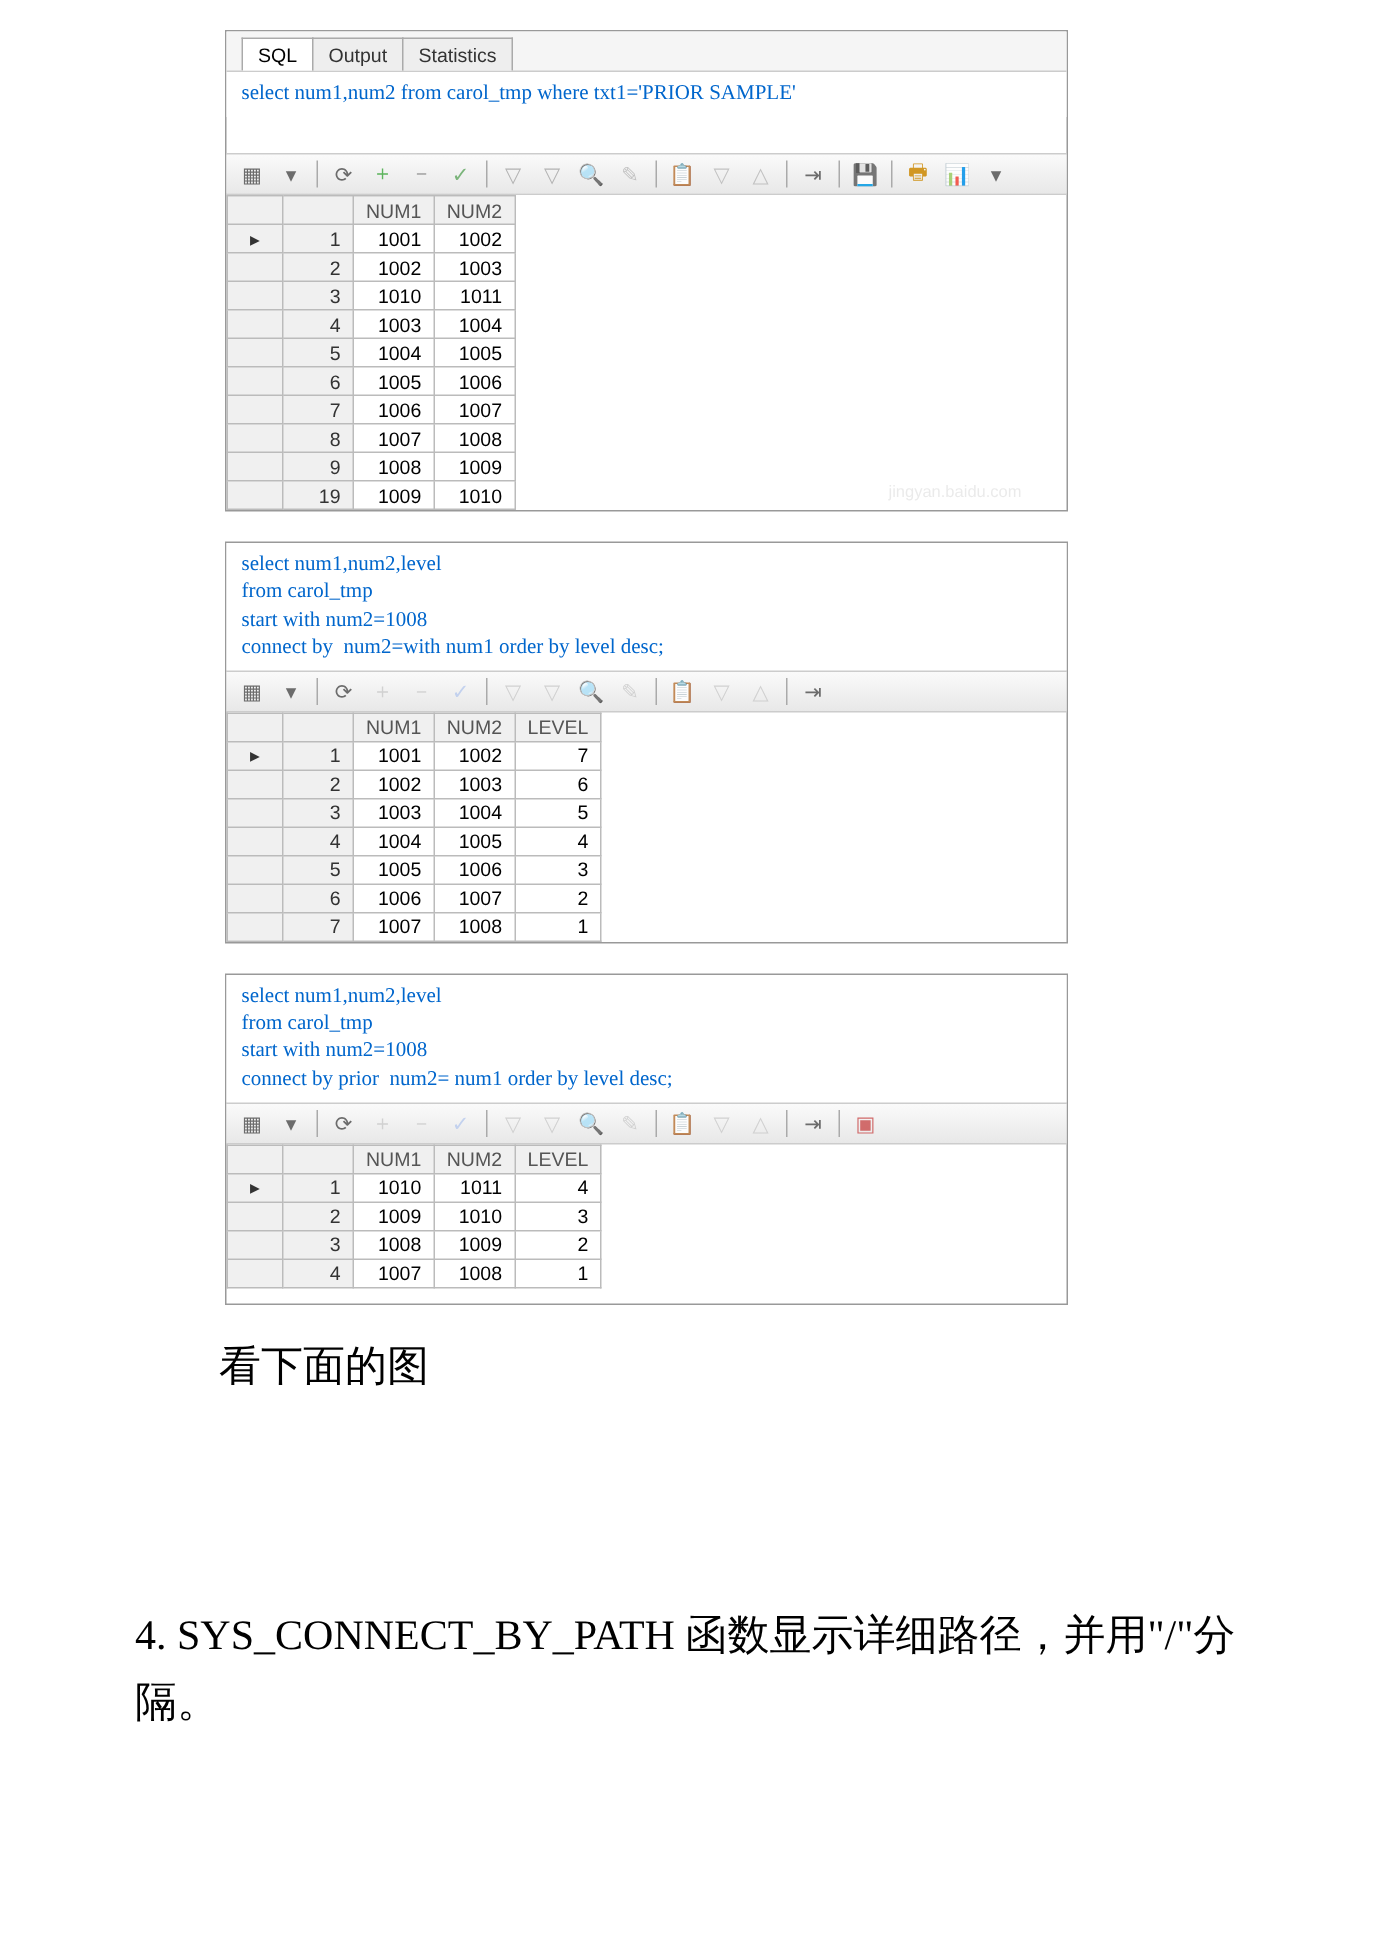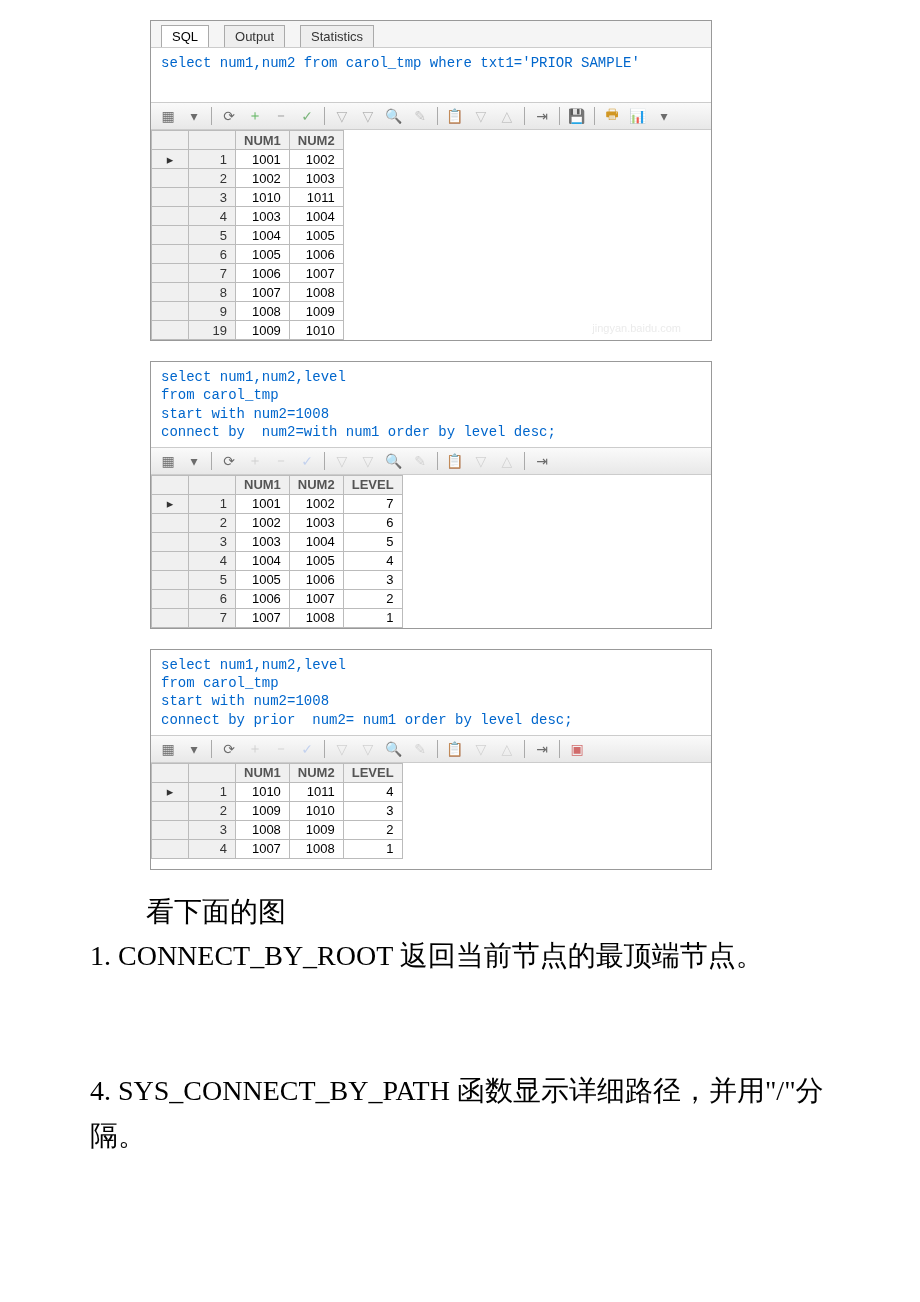--- a/index.html
+++ b/index.html
@@ -12,39 +12,39 @@
 .screenshot-block {
   border: 1px solid #999;
   margin: 20px 0 20px 150px;
   background: #fff;
   position: relative;
 }
 .tabs-row {
   display: flex;
   align-items: flex-end;
   padding: 4px 10px 0 10px;
-  gap: 16px;
+  gap: 0;
   border-bottom: 1px solid #ccc;
   background: #f5f5f5;
 }
 .tab {
   padding: 3px 10px;
   font-size: 13px;
   color: #333;
   border: 1px solid #aaa;
   border-bottom: none;
   background: #eee;
   margin-right: -1px;
 }
 .tab.active {
   background: #fff;
   color: #000;
 }
 .sql-text {
-  font-family: Liberation Mono, monospace;
+  font-family: Liberation Serif, serif;
   color: #0066cc;
   padding: 6px 10px;
   font-size: 14px;
   line-height: 1.3;
   white-space: pre;
   background:#fff;
 }
 .toolbar {
   display: flex;
   align-items: center;
@@ -79,21 +79,21 @@
   border: 1px solid #bbb;
   padding: 1px 8px;
   text-align: right;
   background: #fff;
   height: 16px;
 }
 .data-grid th {
   background: #f0f0f0;
   color: #555;
   text-align: left;
-  font-weight: bold;
+  font-weight: normal;
 }
 .data-grid .rownum-col {
   background: #f0f0f0;
   color: #333;
   text-align: right;
   width: 30px;
 }
 .data-grid .marker-col {
   width: 20px;
   background: #f0f0f0;
@@ -394,17 +394,17 @@
           <td>1008</td>
           <td>1</td>
         </tr>
       </tbody>
   </table>
   <div style="height:10px;"></div>
 </div>
 
 <div class="notes">
   <span class="indent">看下面的图</span>
-  <span>1. CONNECT_BY_ROOT 返回当前节点的最顶端节点。</span><br>
+  <br>
   <br>
   <br>
   <span>4. SYS_CONNECT_BY_PATH 函数显示详细路径，并用"/"分隔。</span>
 </div>
 
 </body></html>

